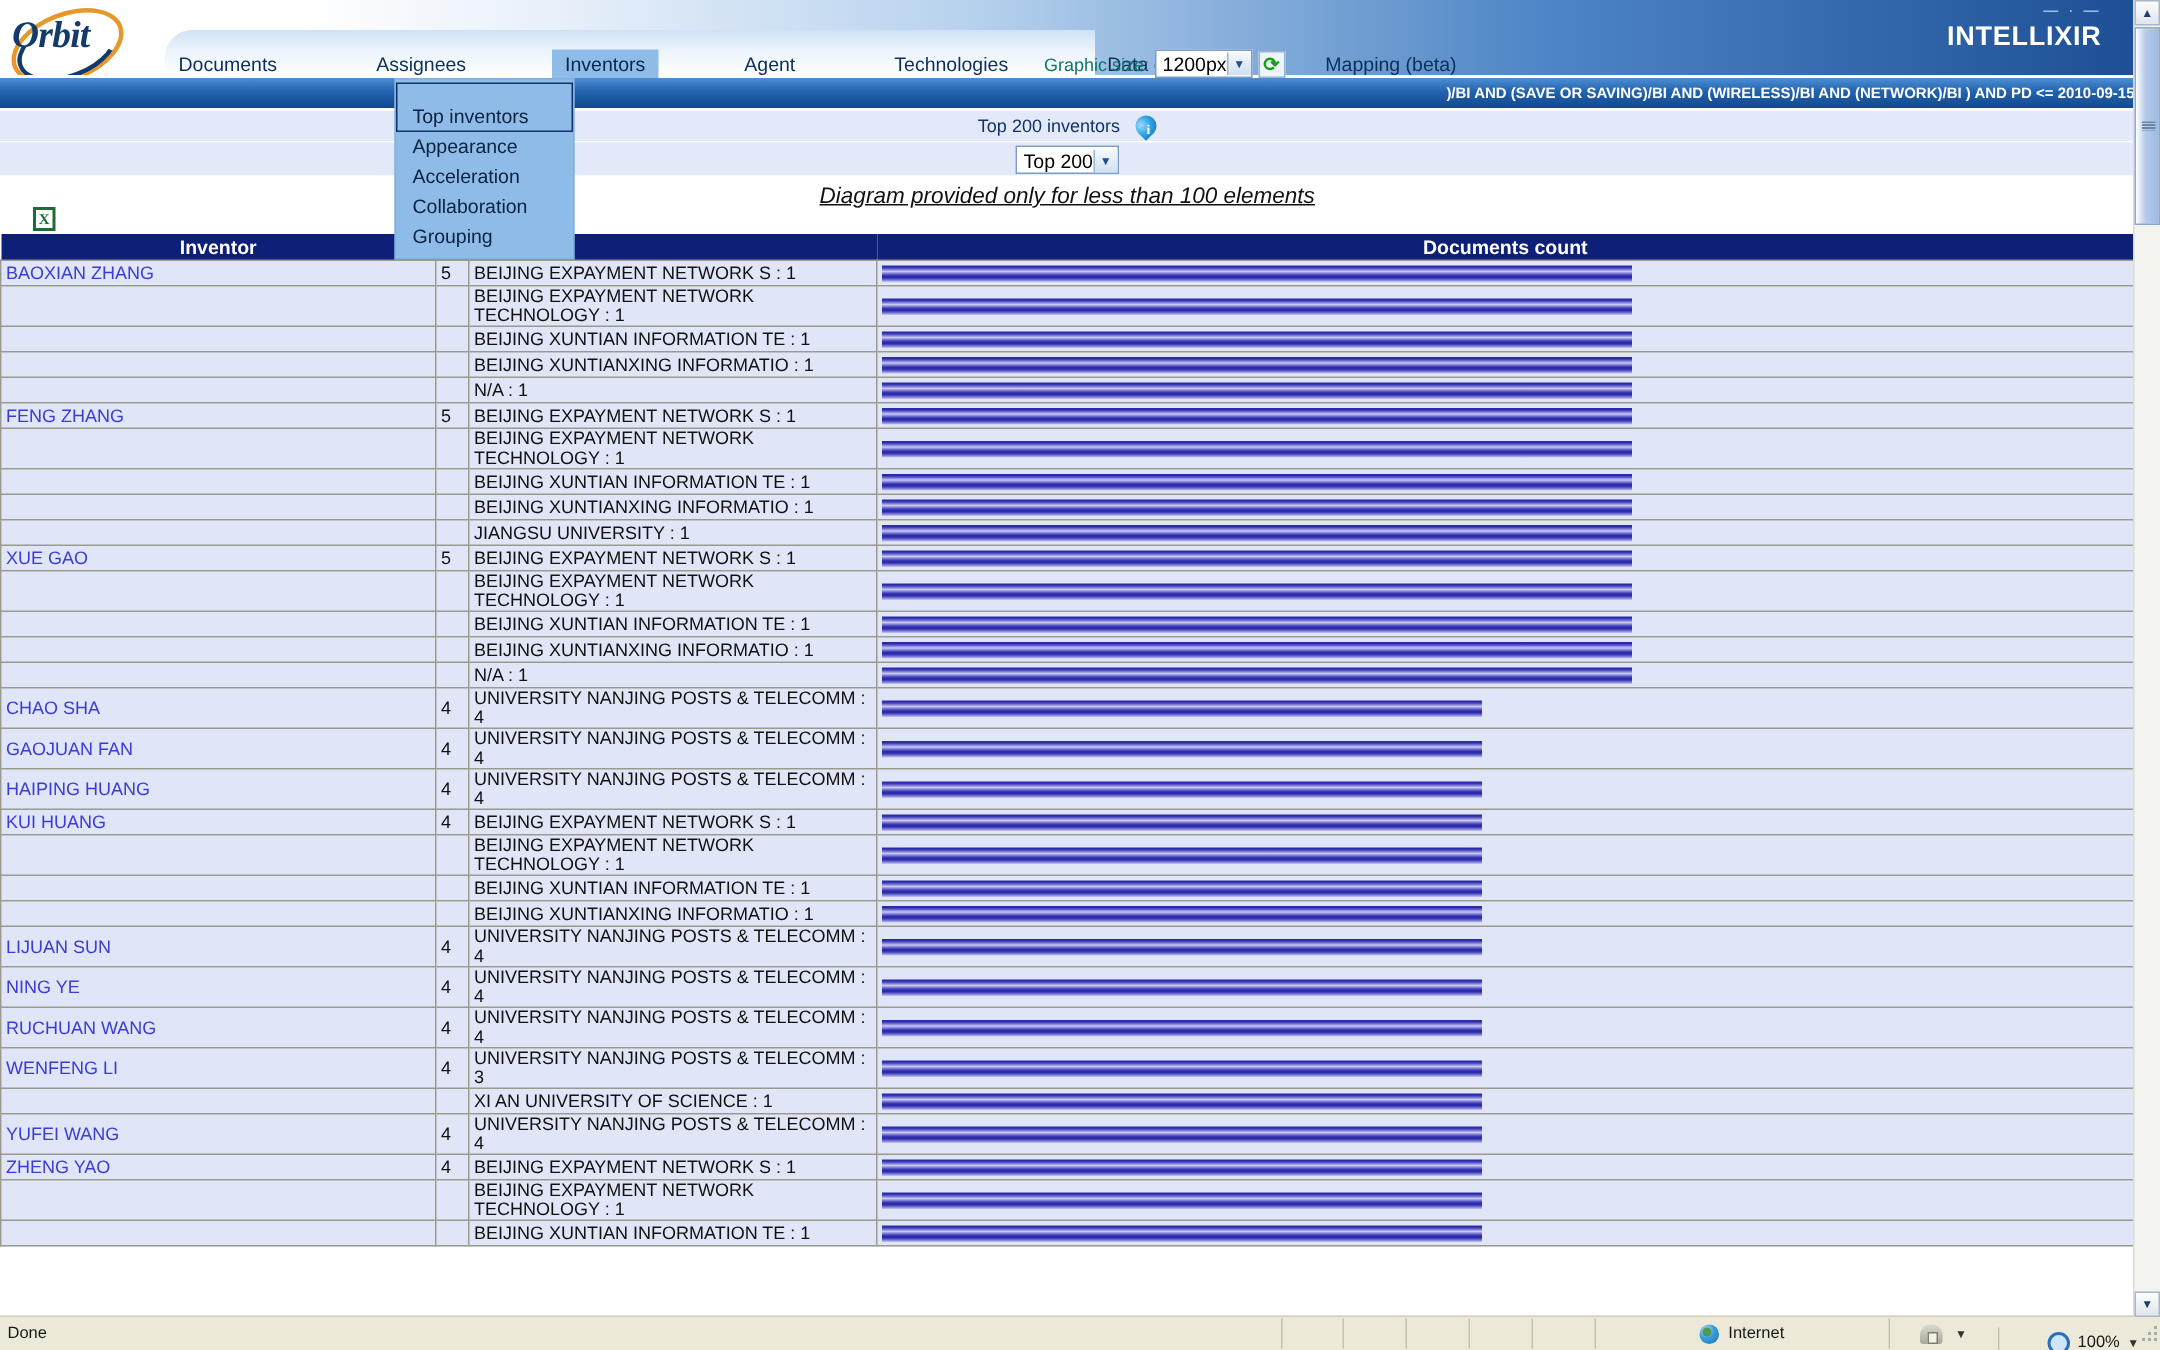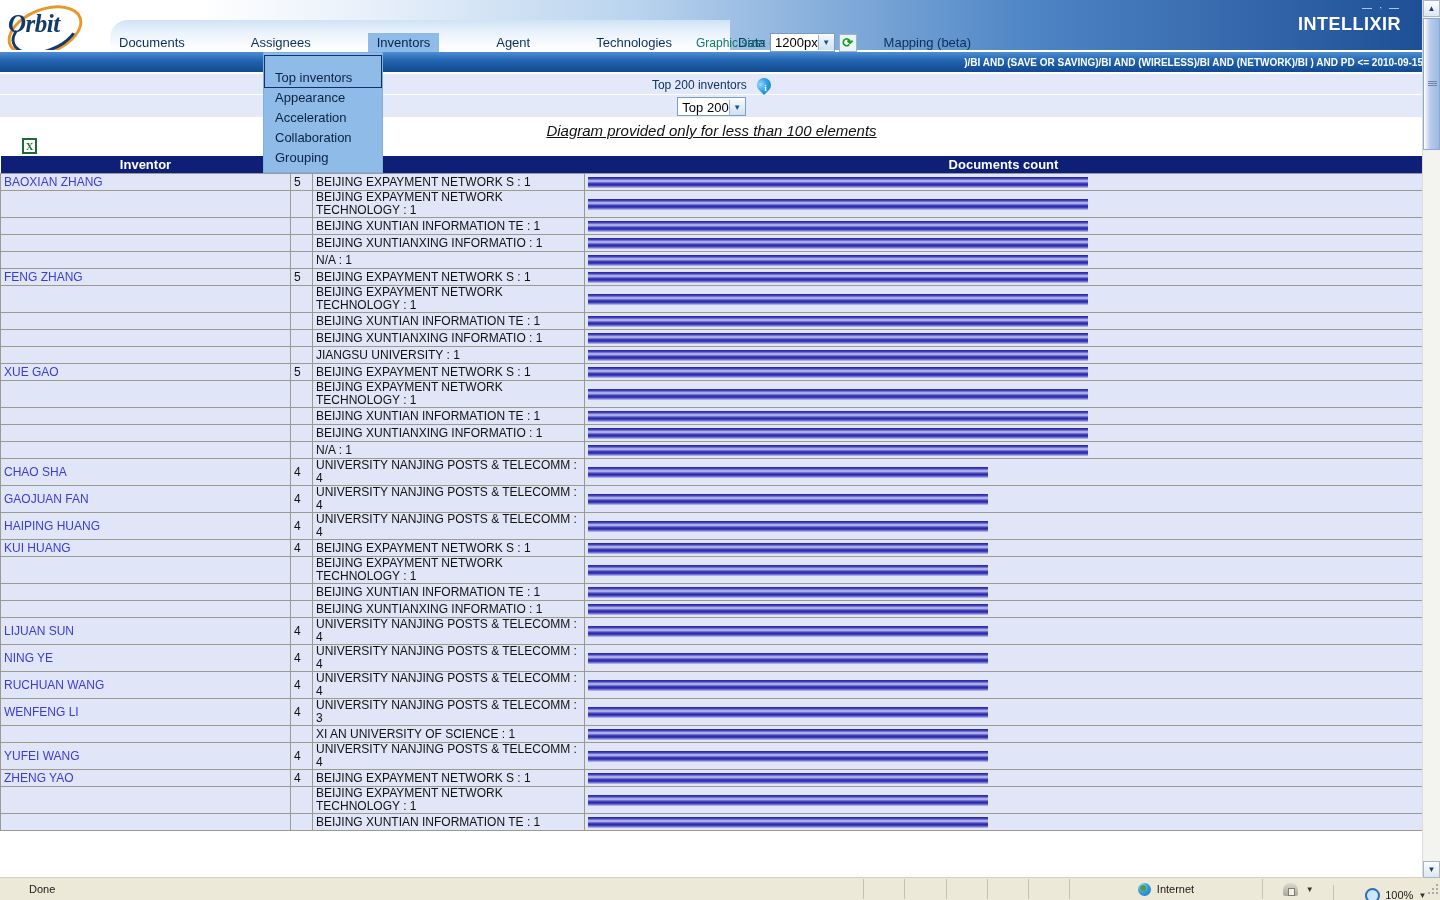--- a/index.html
+++ b/index.html
@@ -295,21 +295,21 @@
 
   
   .statusbar {
     position: absolute; left: 0; bottom: 0;
     width: 1440px; height: 22px;
     background: #ece9d8;
     border-top: 1px solid #d4d0c0;
     display: flex; align-items: center;
     font-size: 11px; color: #1a1a1a;
   }
-  .sb-done { padding-left: 5px; width: 998px; margin-left: 24px; }
+  .sb-done { padding-left: 5px; width: 998px; }
   .sb-cell {
     width: 48px; height: 20px;
     border-left: 1px solid #c6c2b0;
   }
   .sb-zone {
     width: 230px; height: 20px;
     border-left: 1px solid #c6c2b0;
     display: flex; align-items: center; justify-content: center; gap: 6px;
   }
   .globe {

